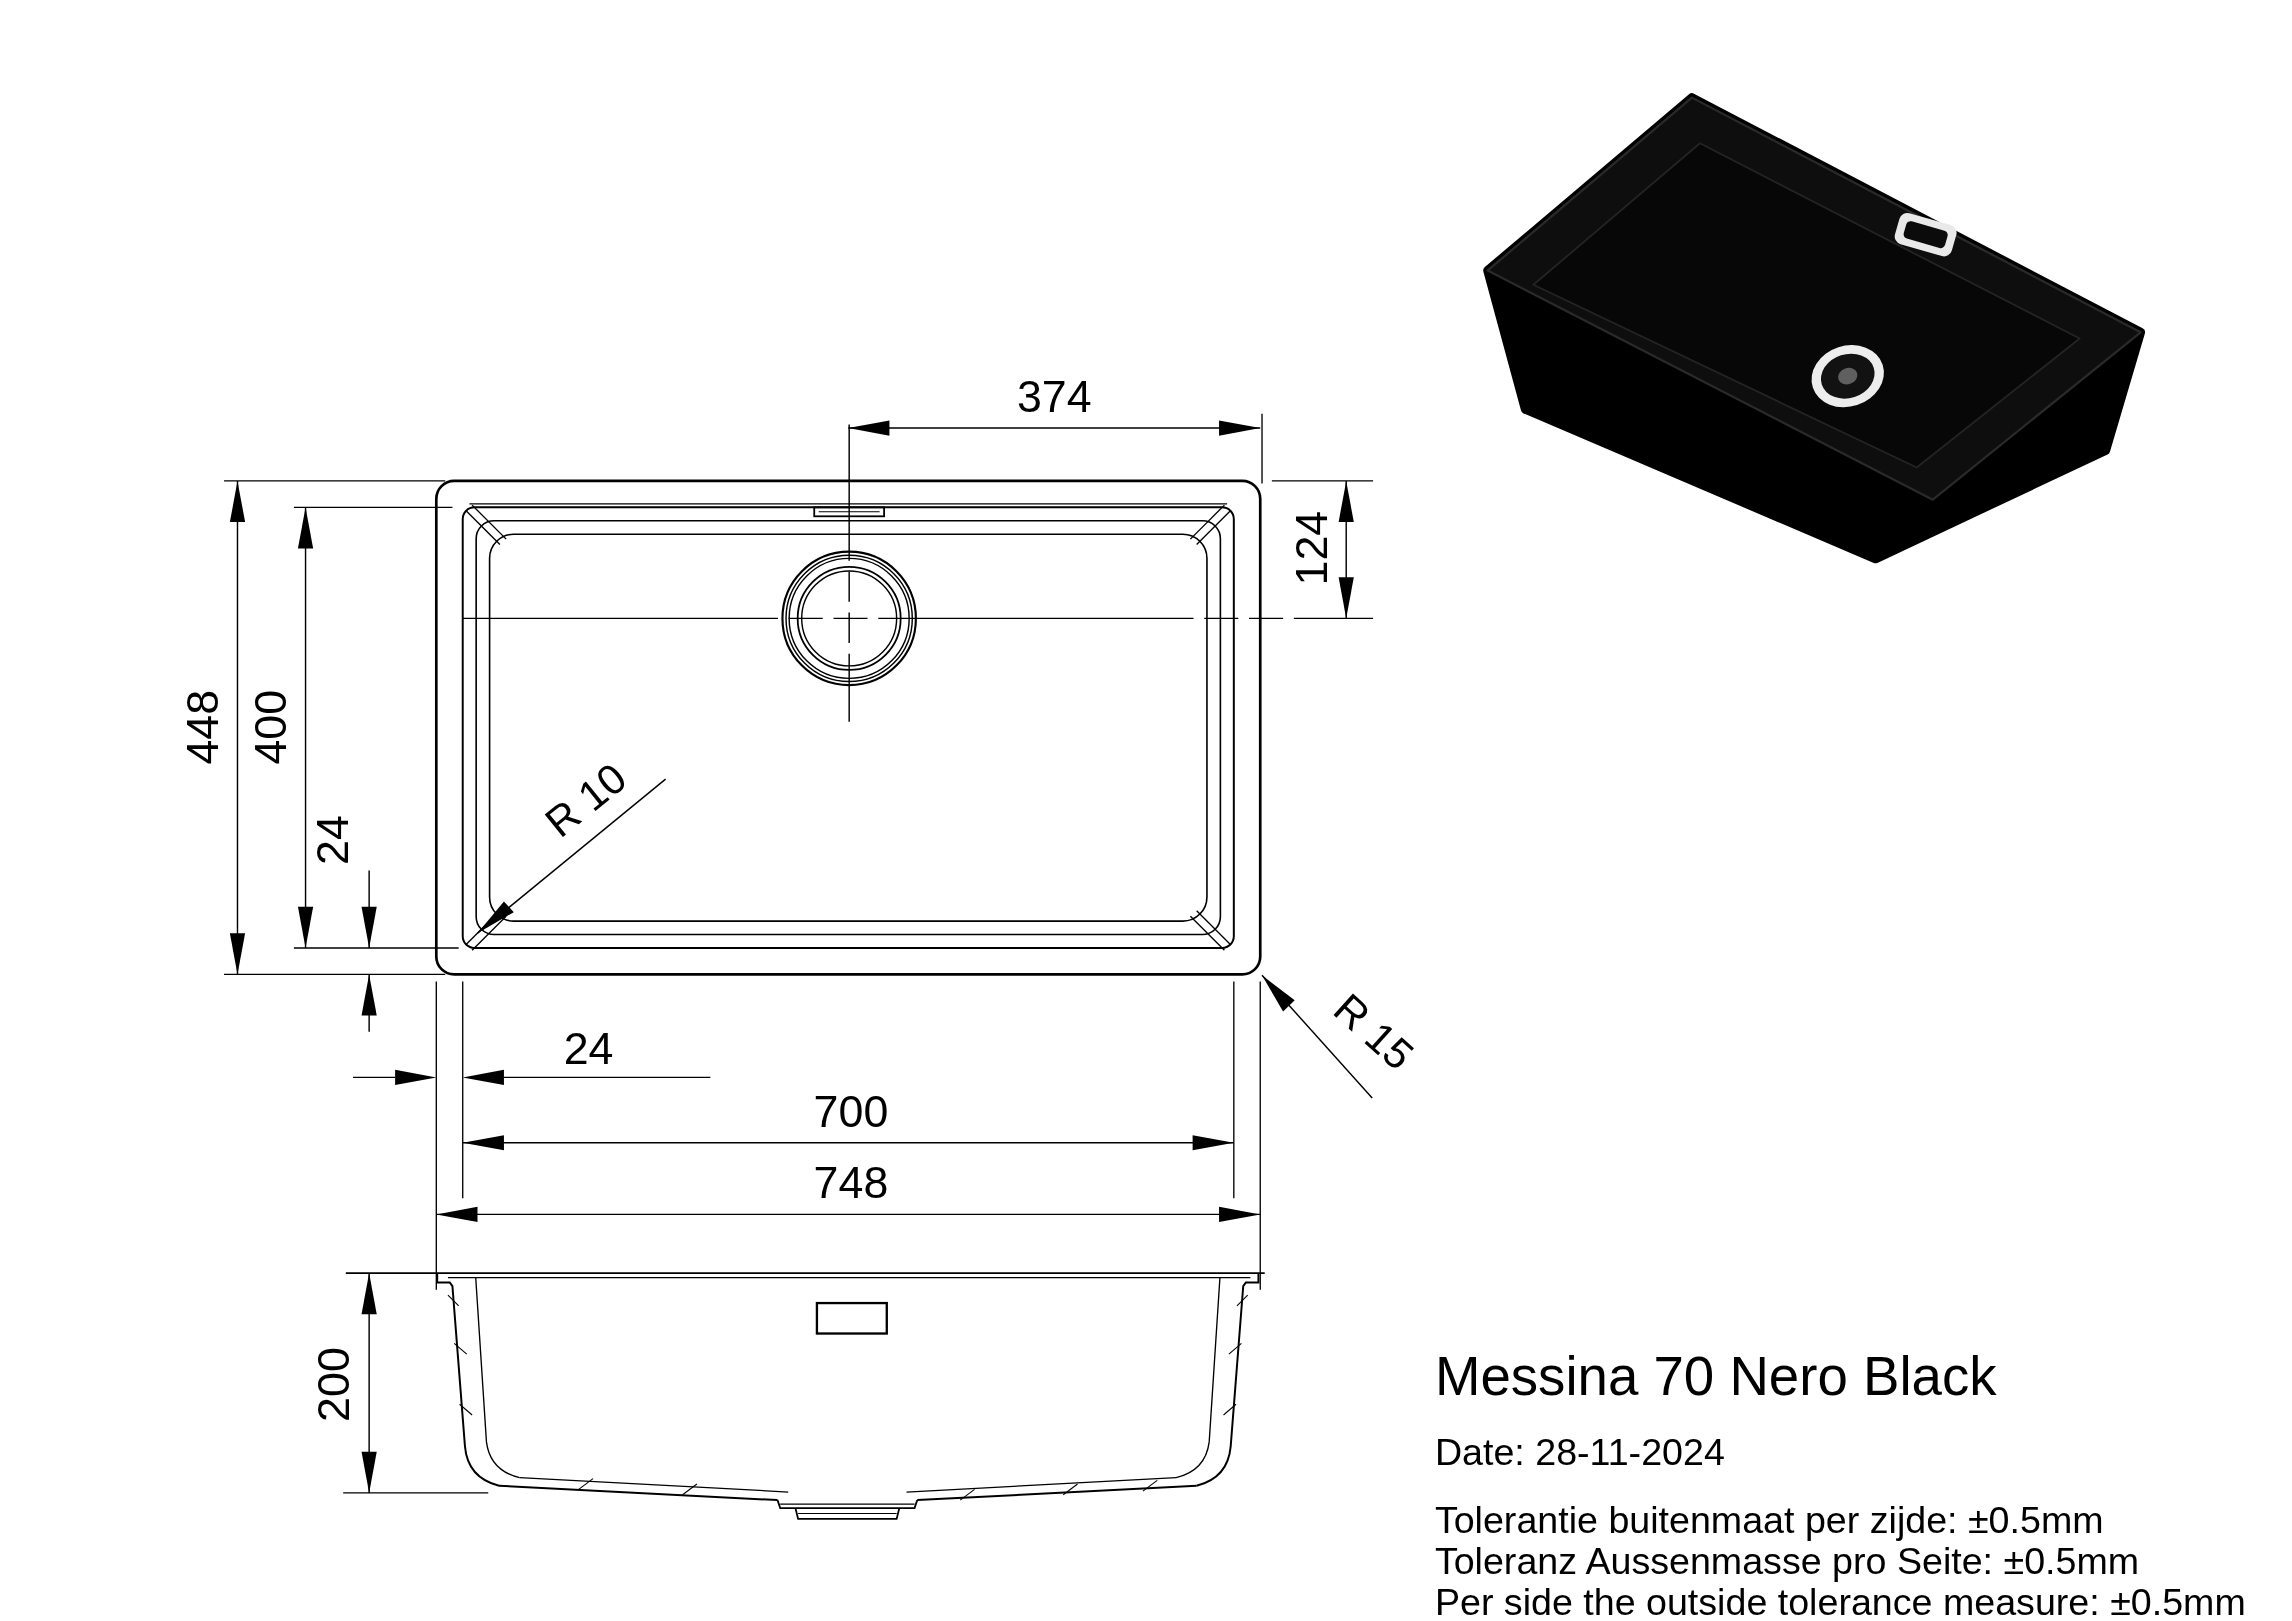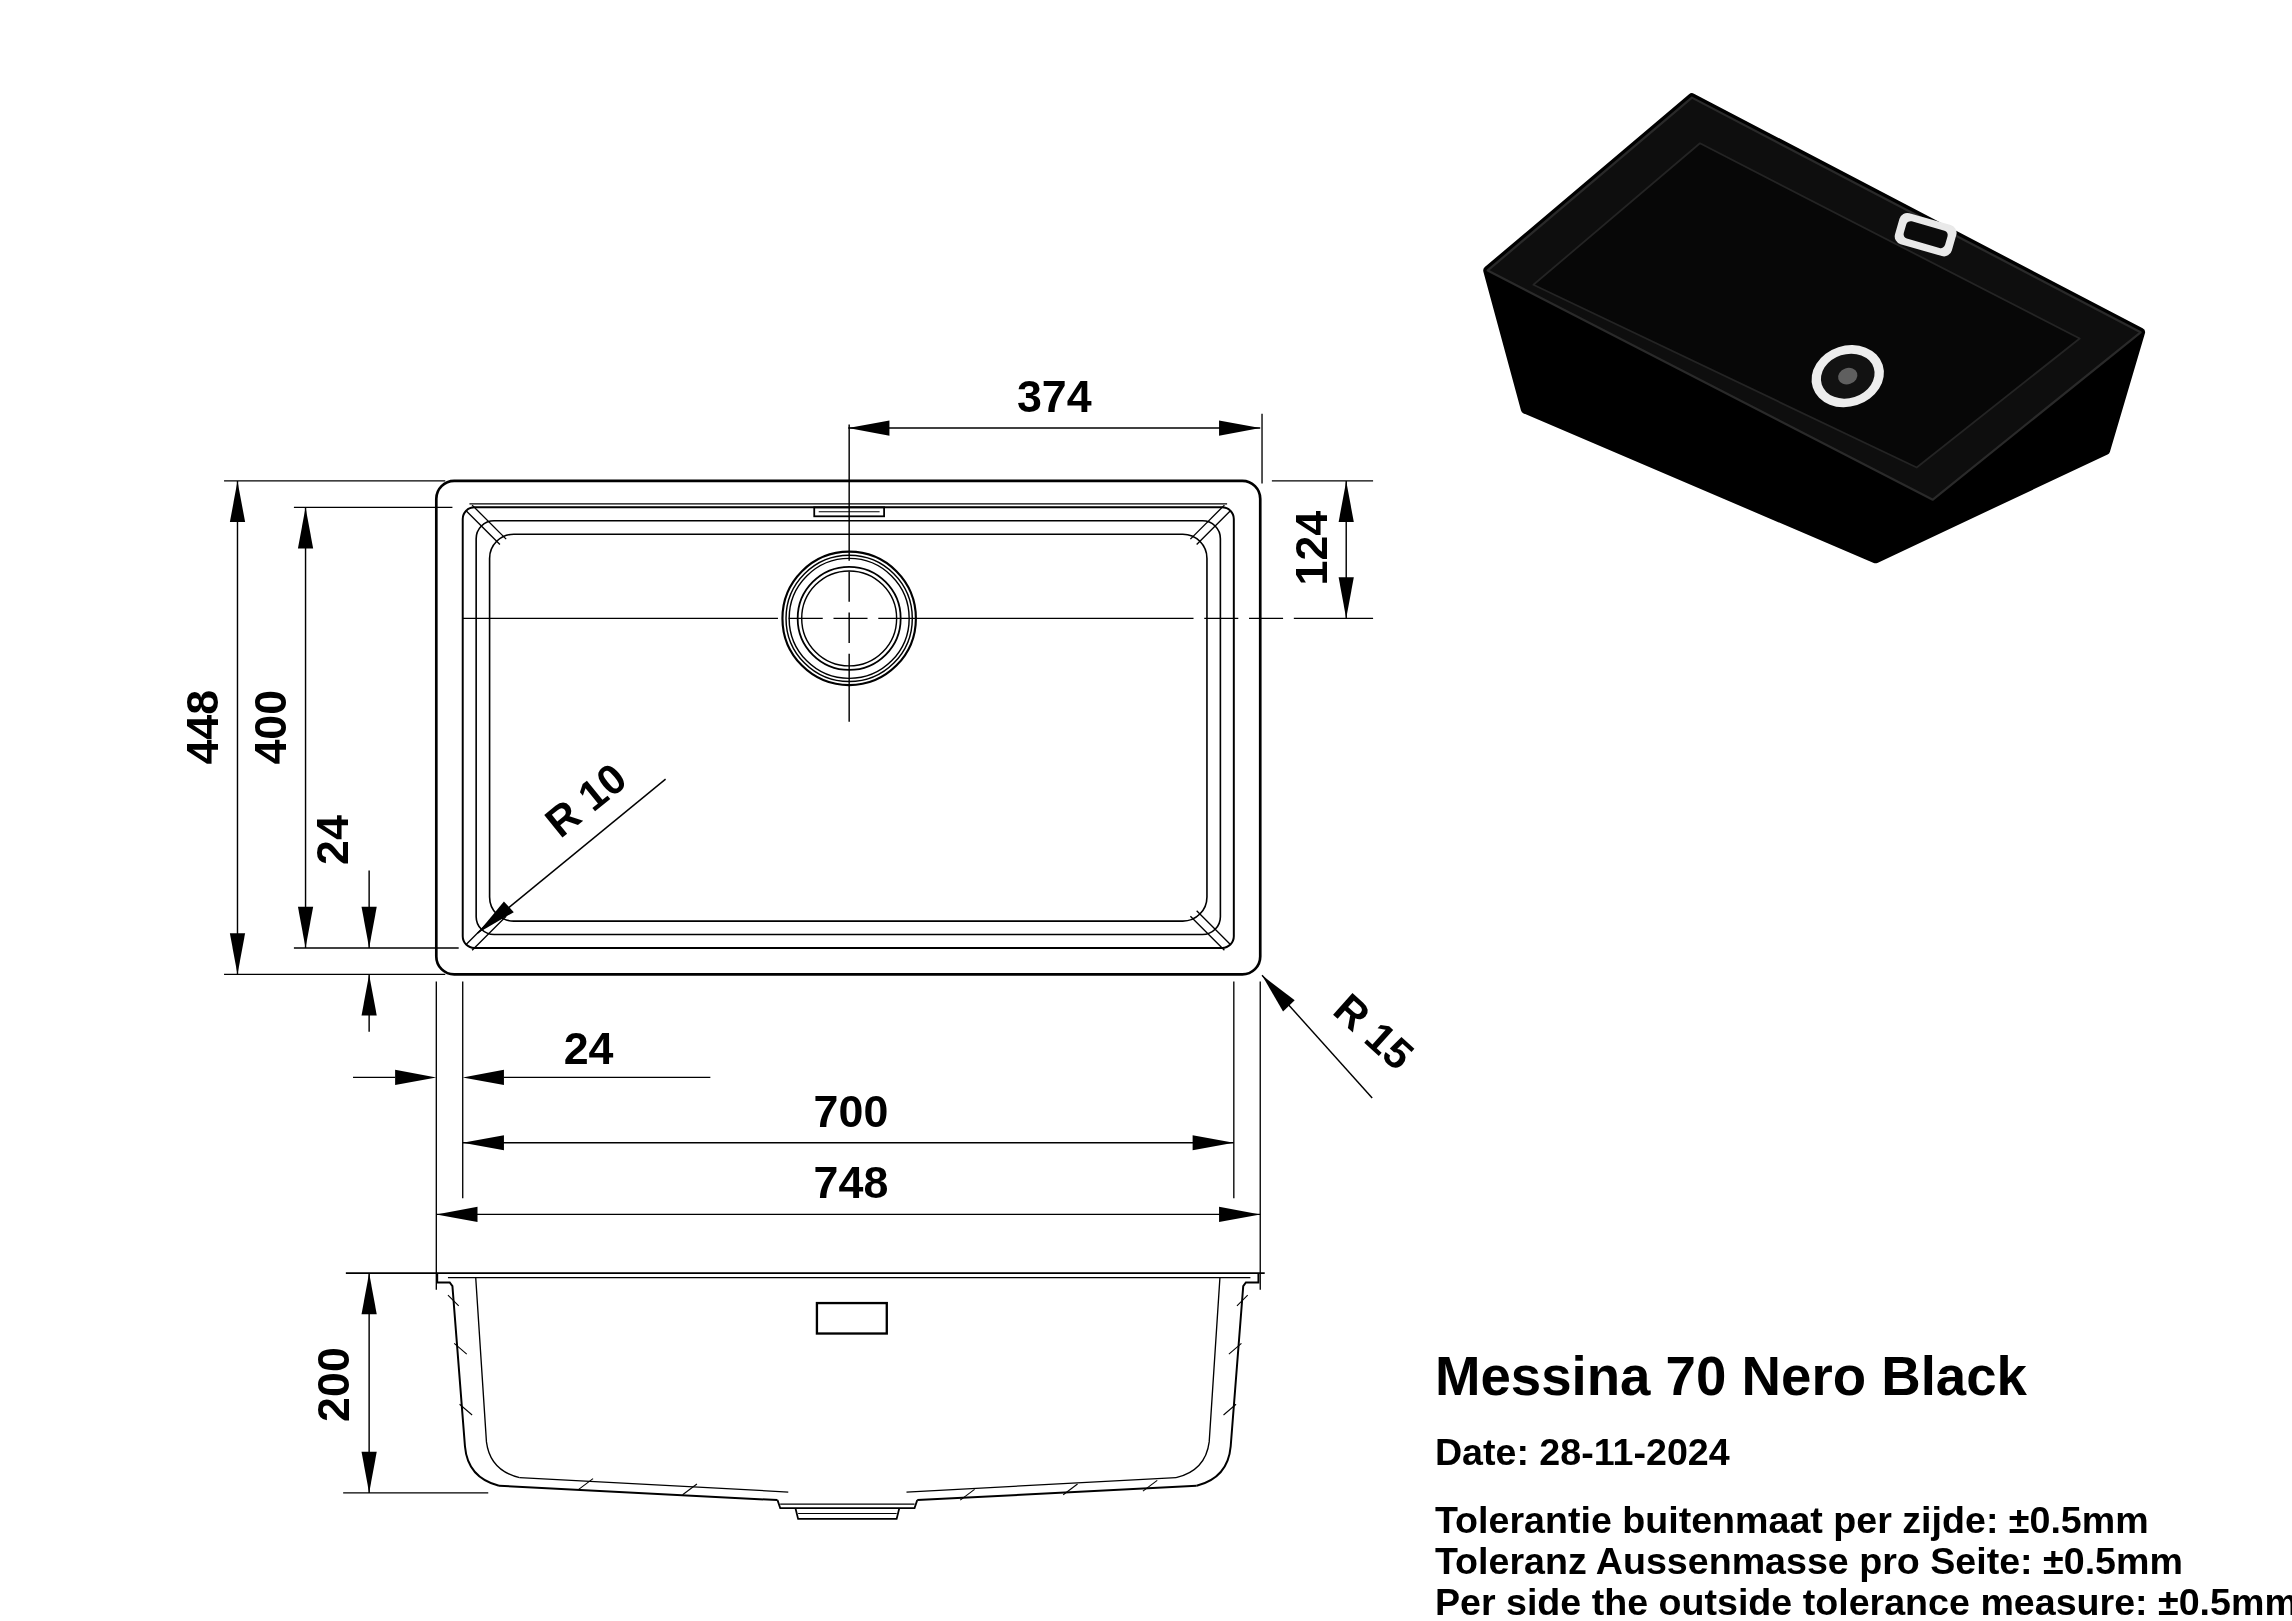--- a/index.html
+++ b/index.html
@@ -1,17 +1,17 @@
 <!DOCTYPE html>
 <html style="font-size:14.3px"><head>
 <meta charset="utf-8">
 <style>
   html,body{margin:0;padding:0;background:#fff;}
   #page{position:relative;width:2293px;height:1621px;background:#fff;overflow:hidden;
-        font-family:"Liberation Sans", sans-serif;font-weight:bold;}
+        font-family:"Liberation Sans", sans-serif;}
   svg{display:block;}
   text{font-family:"Liberation Sans", sans-serif;fill:#000;}
   .dim{font-size:50px;}
   .dim-s{font-size:47px;}
   .title{font-size:61px;}
   .body-txt{font-size:42px;}
 </style>
 </head>
 <body>
 

